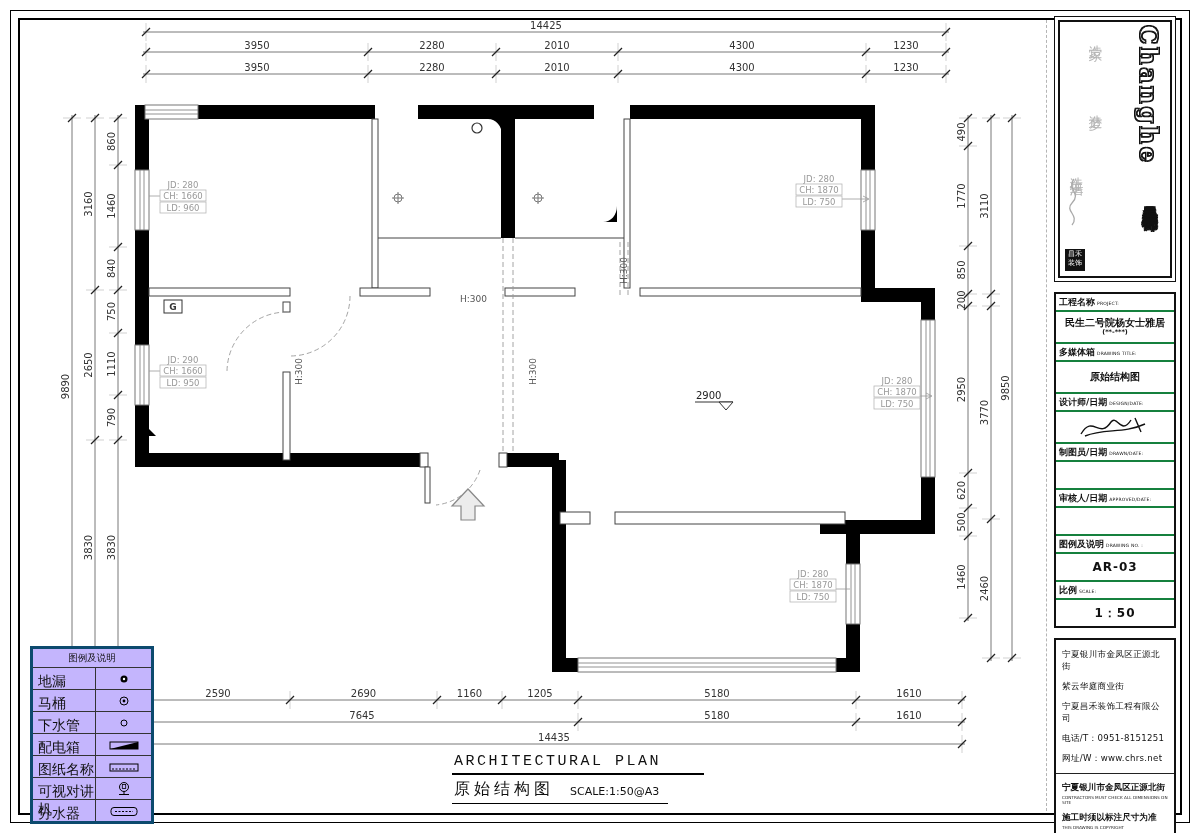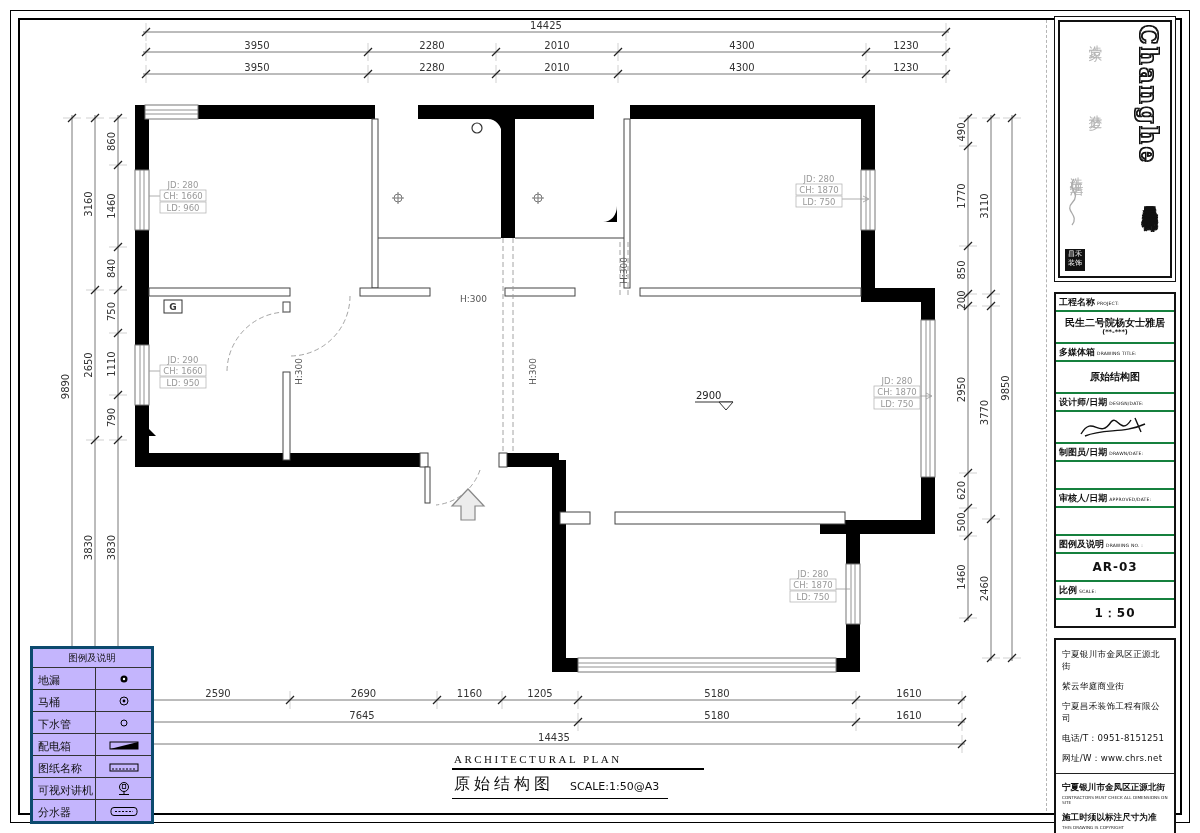--- a/index.html
+++ b/index.html
@@ -24,26 +24,26 @@
   .annbox{fill:none;stroke:#b8b8b8;stroke-width:.8}
   .lead{stroke:#999;stroke-width:.8;fill:none}
   .h300{font-size:9px;fill:#555}
   .sym{stroke:#777;fill:none;stroke-width:1}
 
   
   .legend{position:absolute;left:30px;top:646px;width:118px;border:3px solid #0c4a6e;background:#c4b5fd}
   .leg-h{height:18px;border-bottom:1px solid #333;text-align:center;font-size:9.5px;line-height:18px}
   .leg-row{display:flex;height:21px;border-bottom:1px solid #333}
   .leg-row:last-child{border-bottom:none}
-  .leg-lab{width:57px;border-right:1px solid #333;font-size:11px;padding:5px 0 0 5px}
+  .leg-lab{width:57px;border-right:1px solid #333;font-size:14px;padding:5px 0 0 5px}
   .leg-sym{flex:1;display:flex;align-items:center;justify-content:center}
 
   
   .ptitle{position:absolute;left:452px;top:753px;width:256px}
-  .pt-en{font-family:Liberation Serif, serif;font-size:11px;letter-spacing:2.5px;
+  .pt-en{font-family:Liberation Mono, monospace;font-size:15px;letter-spacing:2.5px;
          border-bottom:2px solid #000;padding:0 2px 3px;display:block;width:248px}
   .pt-row{display:flex;align-items:flex-end;gap:16px;border-bottom:1.5px solid #000;
           padding:4px 2px 3px;width:212px}
   .pt-cn{font-size:16px;letter-spacing:4px}
   .pt-sc{font-size:11px;padding-bottom:2px}
 
   
   .tb{position:absolute;left:1054px;top:16px;width:122px}
   .logo-box{position:relative;height:264px;border:1px solid #111;margin-bottom:10px;background:#fff}
   .logo-inner{position:absolute;inset:3px;border:2.5px solid #111}

